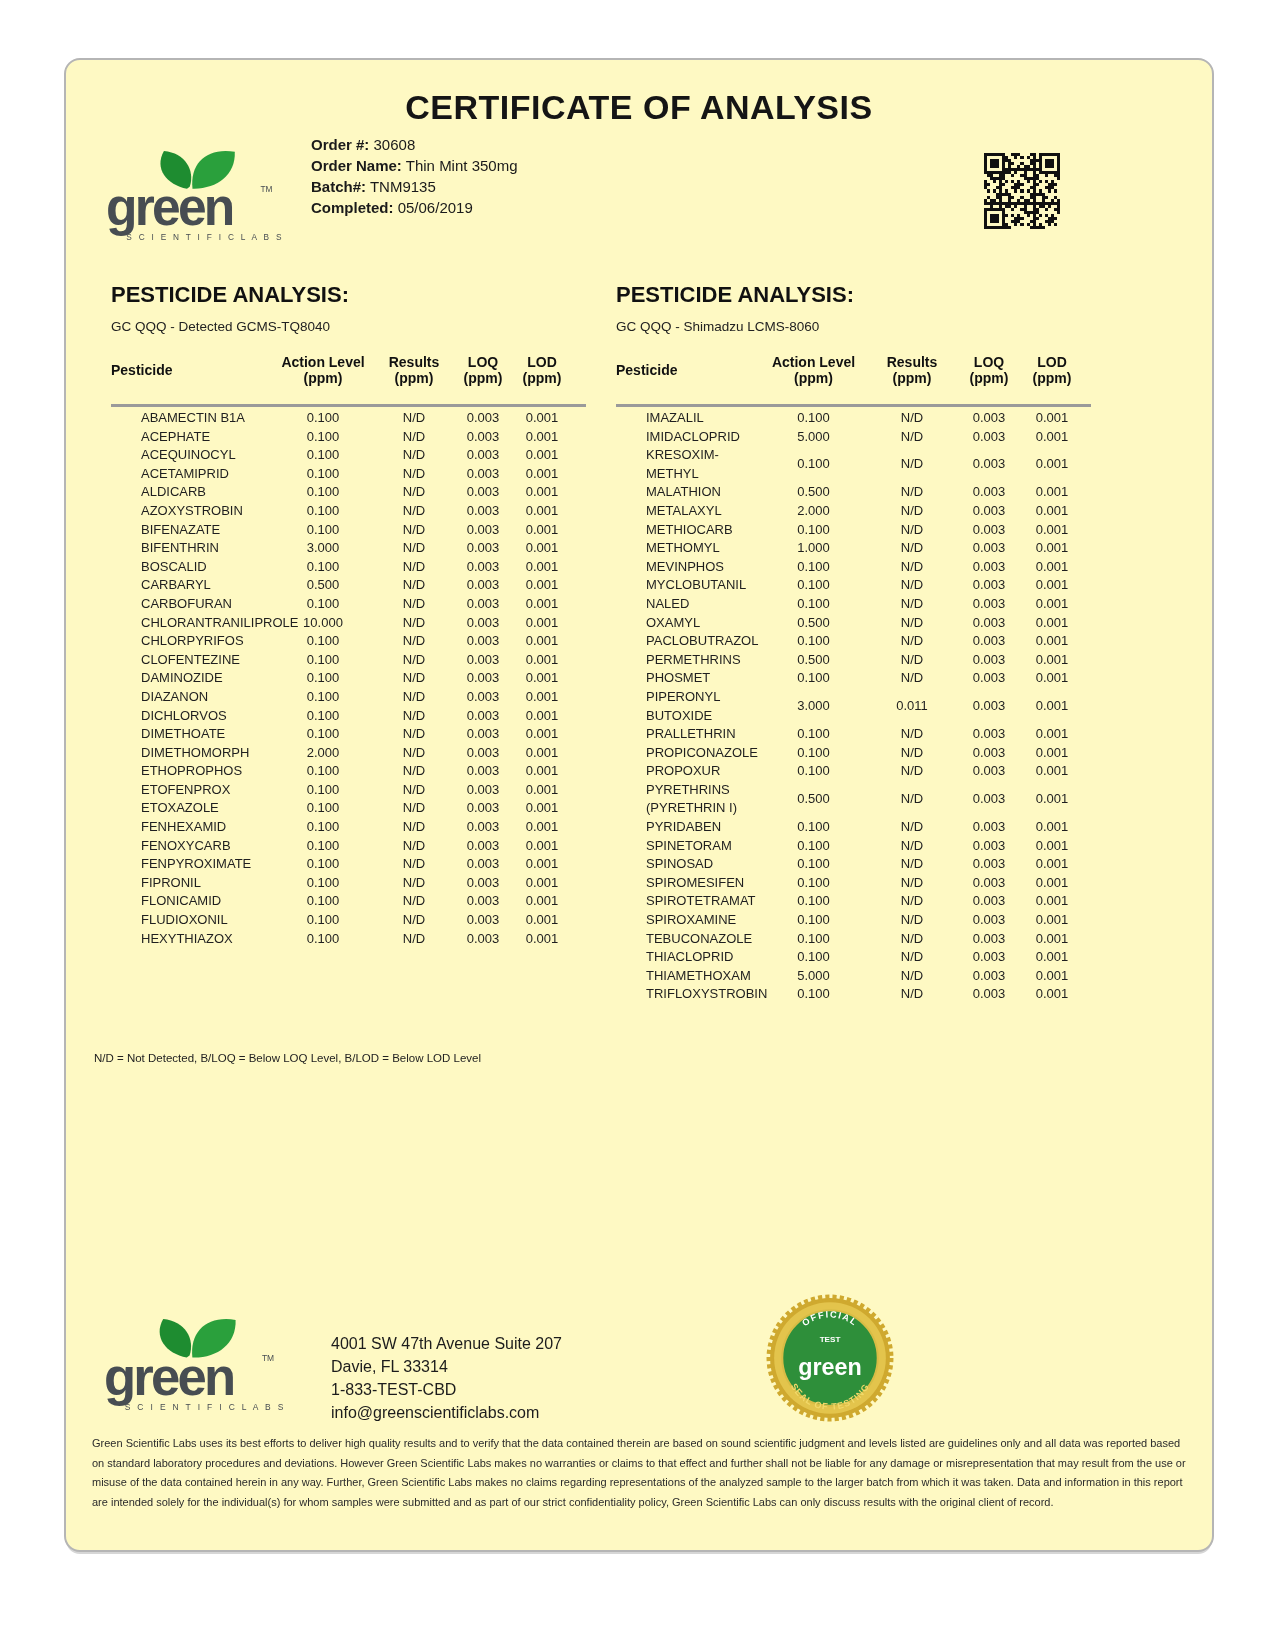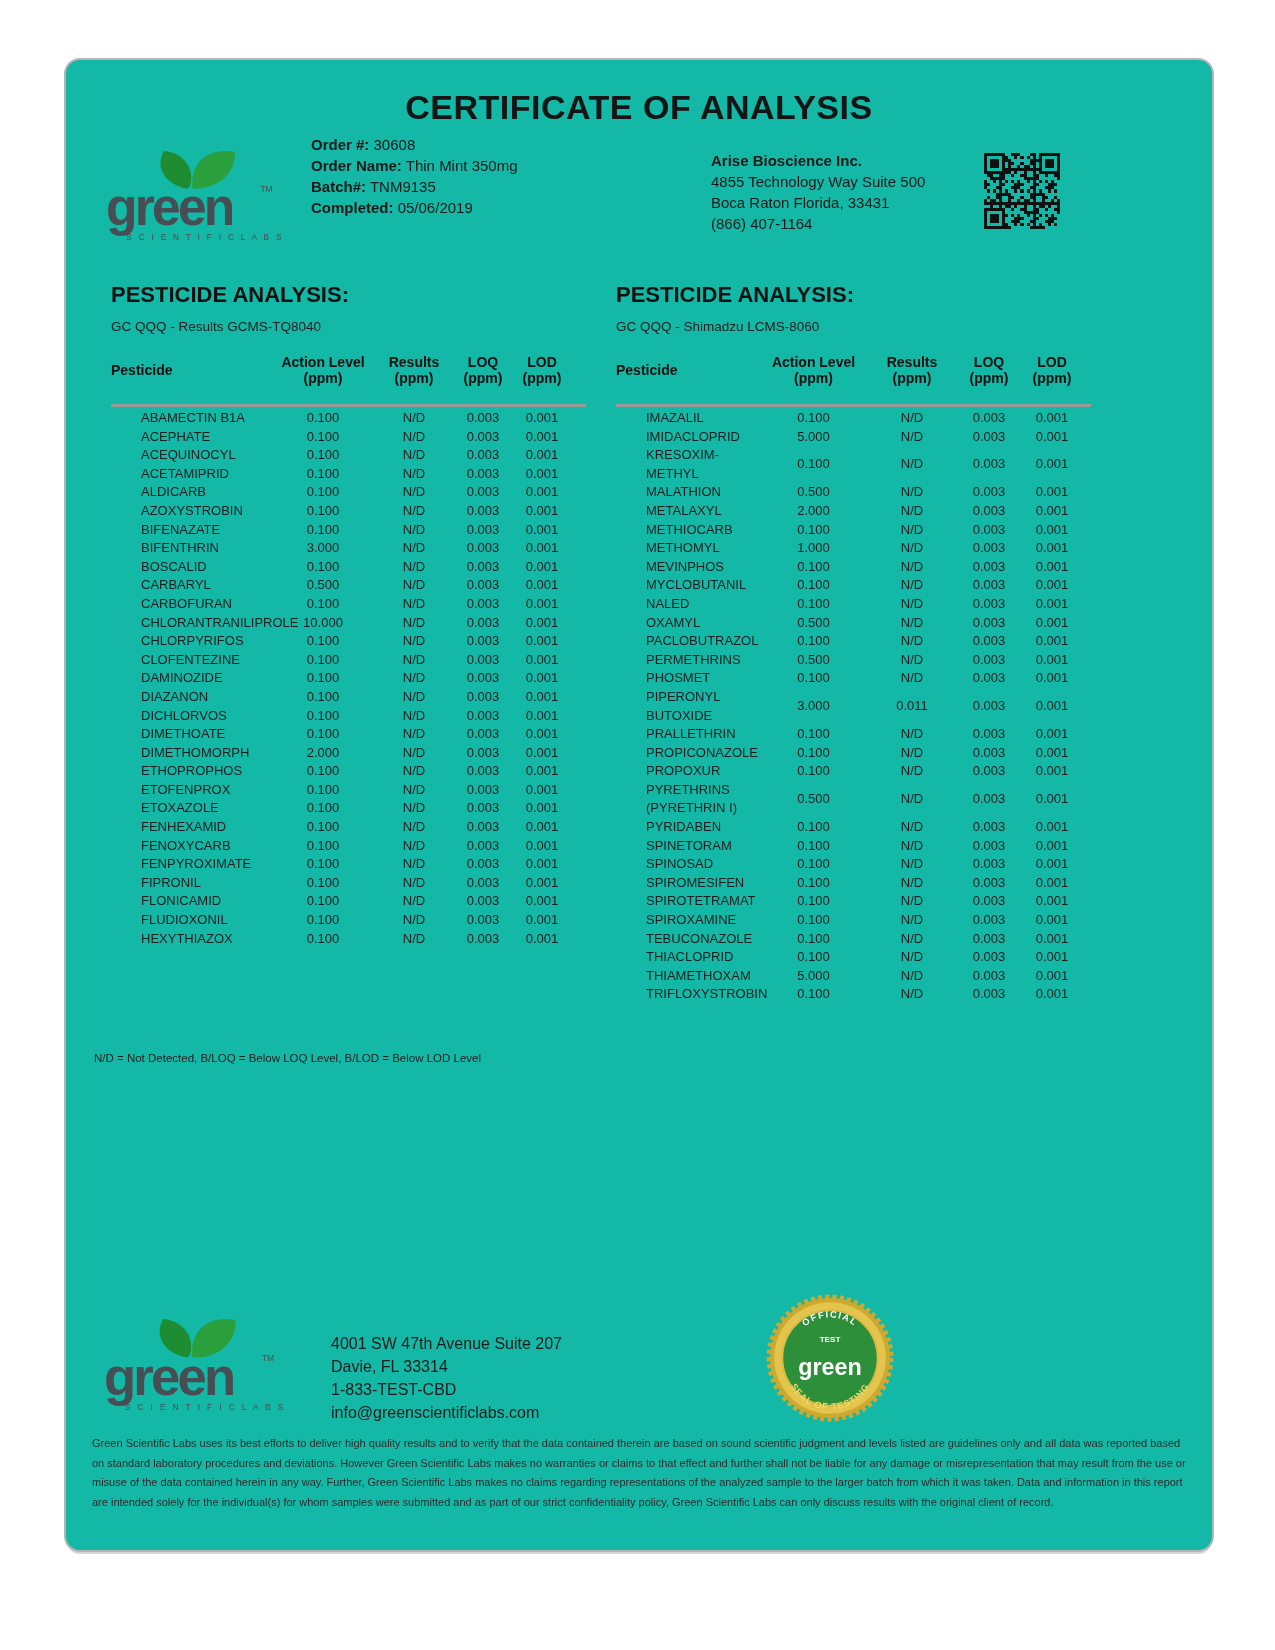--- a/index.html
+++ b/index.html
@@ -3,21 +3,21 @@
 <meta charset="utf-8">
 <style>
   html,body{margin:0;padding:0;}
   body{
     width:1275px;height:1650px;background:#ffffff;position:relative;
     font-family:"Liberation Sans",sans-serif;color:#1a1a1a;
     -webkit-font-smoothing:antialiased;
   }
   .card{
     position:absolute;left:64px;top:58px;width:1146px;height:1490px;
-    background:#14b8a6;border:2px solid #b5b5b5;border-radius:16px;
+    background:#fef9c3;border:2px solid #b5b5b5;border-radius:16px;
     box-shadow:0 4px 0 -2px #d6d6d6;
   }
   .title{
     position:absolute;top:28px;left:0;right:0;text-align:center;
     font-size:34px;font-weight:bold;letter-spacing:.5px;color:#151515;
   }
   
   .logo{position:absolute;}
   .logo-header{left:40px;top:86px;width:184px;height:100px;}
   .logo-footer{left:38px;top:1254px;width:188px;height:102px;}
@@ -72,26 +72,20 @@
     </svg>
   </div>
 
   <div class="order-info">
     <div><b>Order #:</b> <span>30608</span></div>
     <div><b>Order Name:</b> <span>Thin Mint 350mg</span></div>
     <div><b>Batch#:</b> <span>TNM9135</span></div>
     <div><b>Completed:</b> <span>05/06/2019</span></div>
   </div>
 
-  <div class="client-info">
-    <div class="cname">Arise Bioscience Inc.</div>
-    <div>4855 Technology Way Suite 500</div>
-    <div>Boca Raton Florida, 33431</div>
-    <div>(866) 407-1164</div>
-  </div>
 
   <div class="qr">
     <svg id="qr-svg" width="76" height="76" viewBox="0 0 25 25" shape-rendering="crispEdges">
         <rect x="0" y="0" width="1" height="1" fill="#111"></rect>
         <rect x="1" y="0" width="1" height="1" fill="#111"></rect>
         <rect x="2" y="0" width="1" height="1" fill="#111"></rect>
         <rect x="3" y="0" width="1" height="1" fill="#111"></rect>
         <rect x="4" y="0" width="1" height="1" fill="#111"></rect>
         <rect x="5" y="0" width="1" height="1" fill="#111"></rect>
         <rect x="6" y="0" width="1" height="1" fill="#111"></rect>
@@ -416,21 +410,21 @@
         <rect x="15" y="24" width="1" height="1" fill="#111"></rect>
         <rect x="16" y="24" width="1" height="1" fill="#111"></rect>
         <rect x="17" y="24" width="1" height="1" fill="#111"></rect>
         <rect x="18" y="24" width="1" height="1" fill="#111"></rect>
         <rect x="19" y="24" width="1" height="1" fill="#111"></rect>
       </svg>
   </div>
 
   <section class="table-block tb-left">
     <h2>PESTICIDE ANALYSIS:</h2>
-    <div class="subtitle">GC QQQ - Results GCMS-TQ8040</div>
+    <div class="subtitle">GC QQQ - Detected GCMS-TQ8040</div>
     <div class="ptable">
       <div class="thead">
           <div class="th name">
             <div>Pesticide</div>
           </div>
           <div class="th">
             <div>Action Level</div>
             <div>(ppm)</div>
           </div>
           <div class="th">

